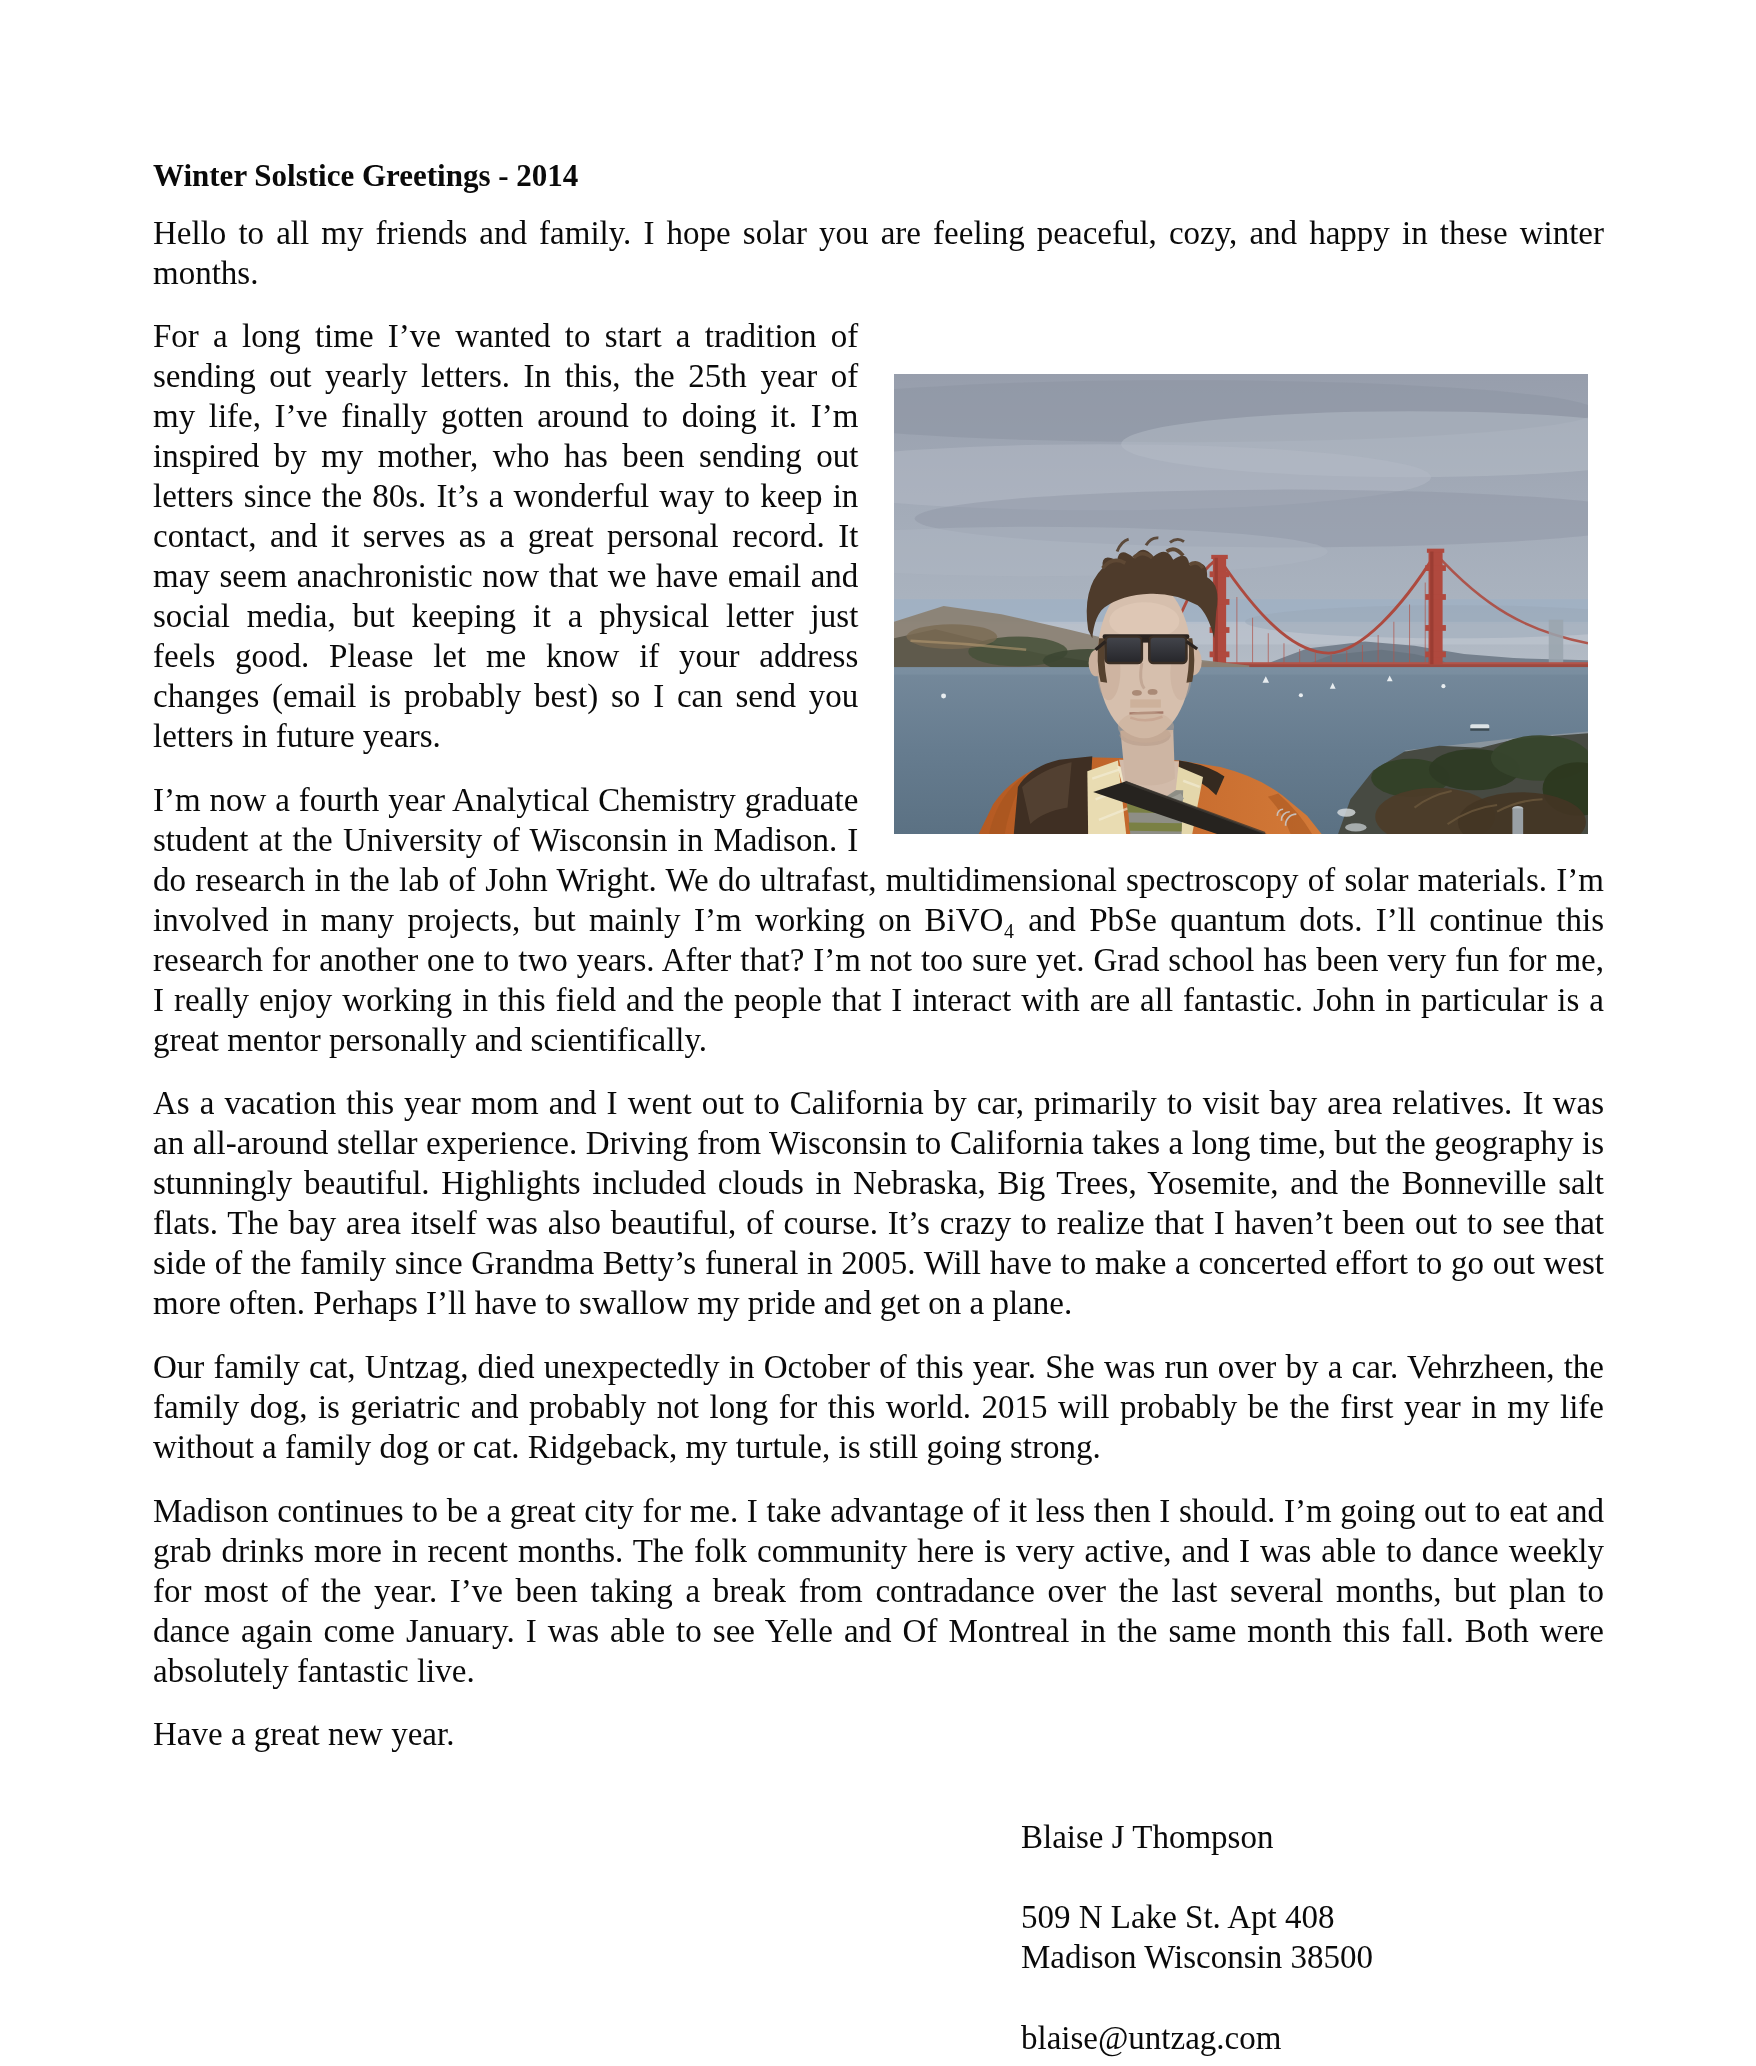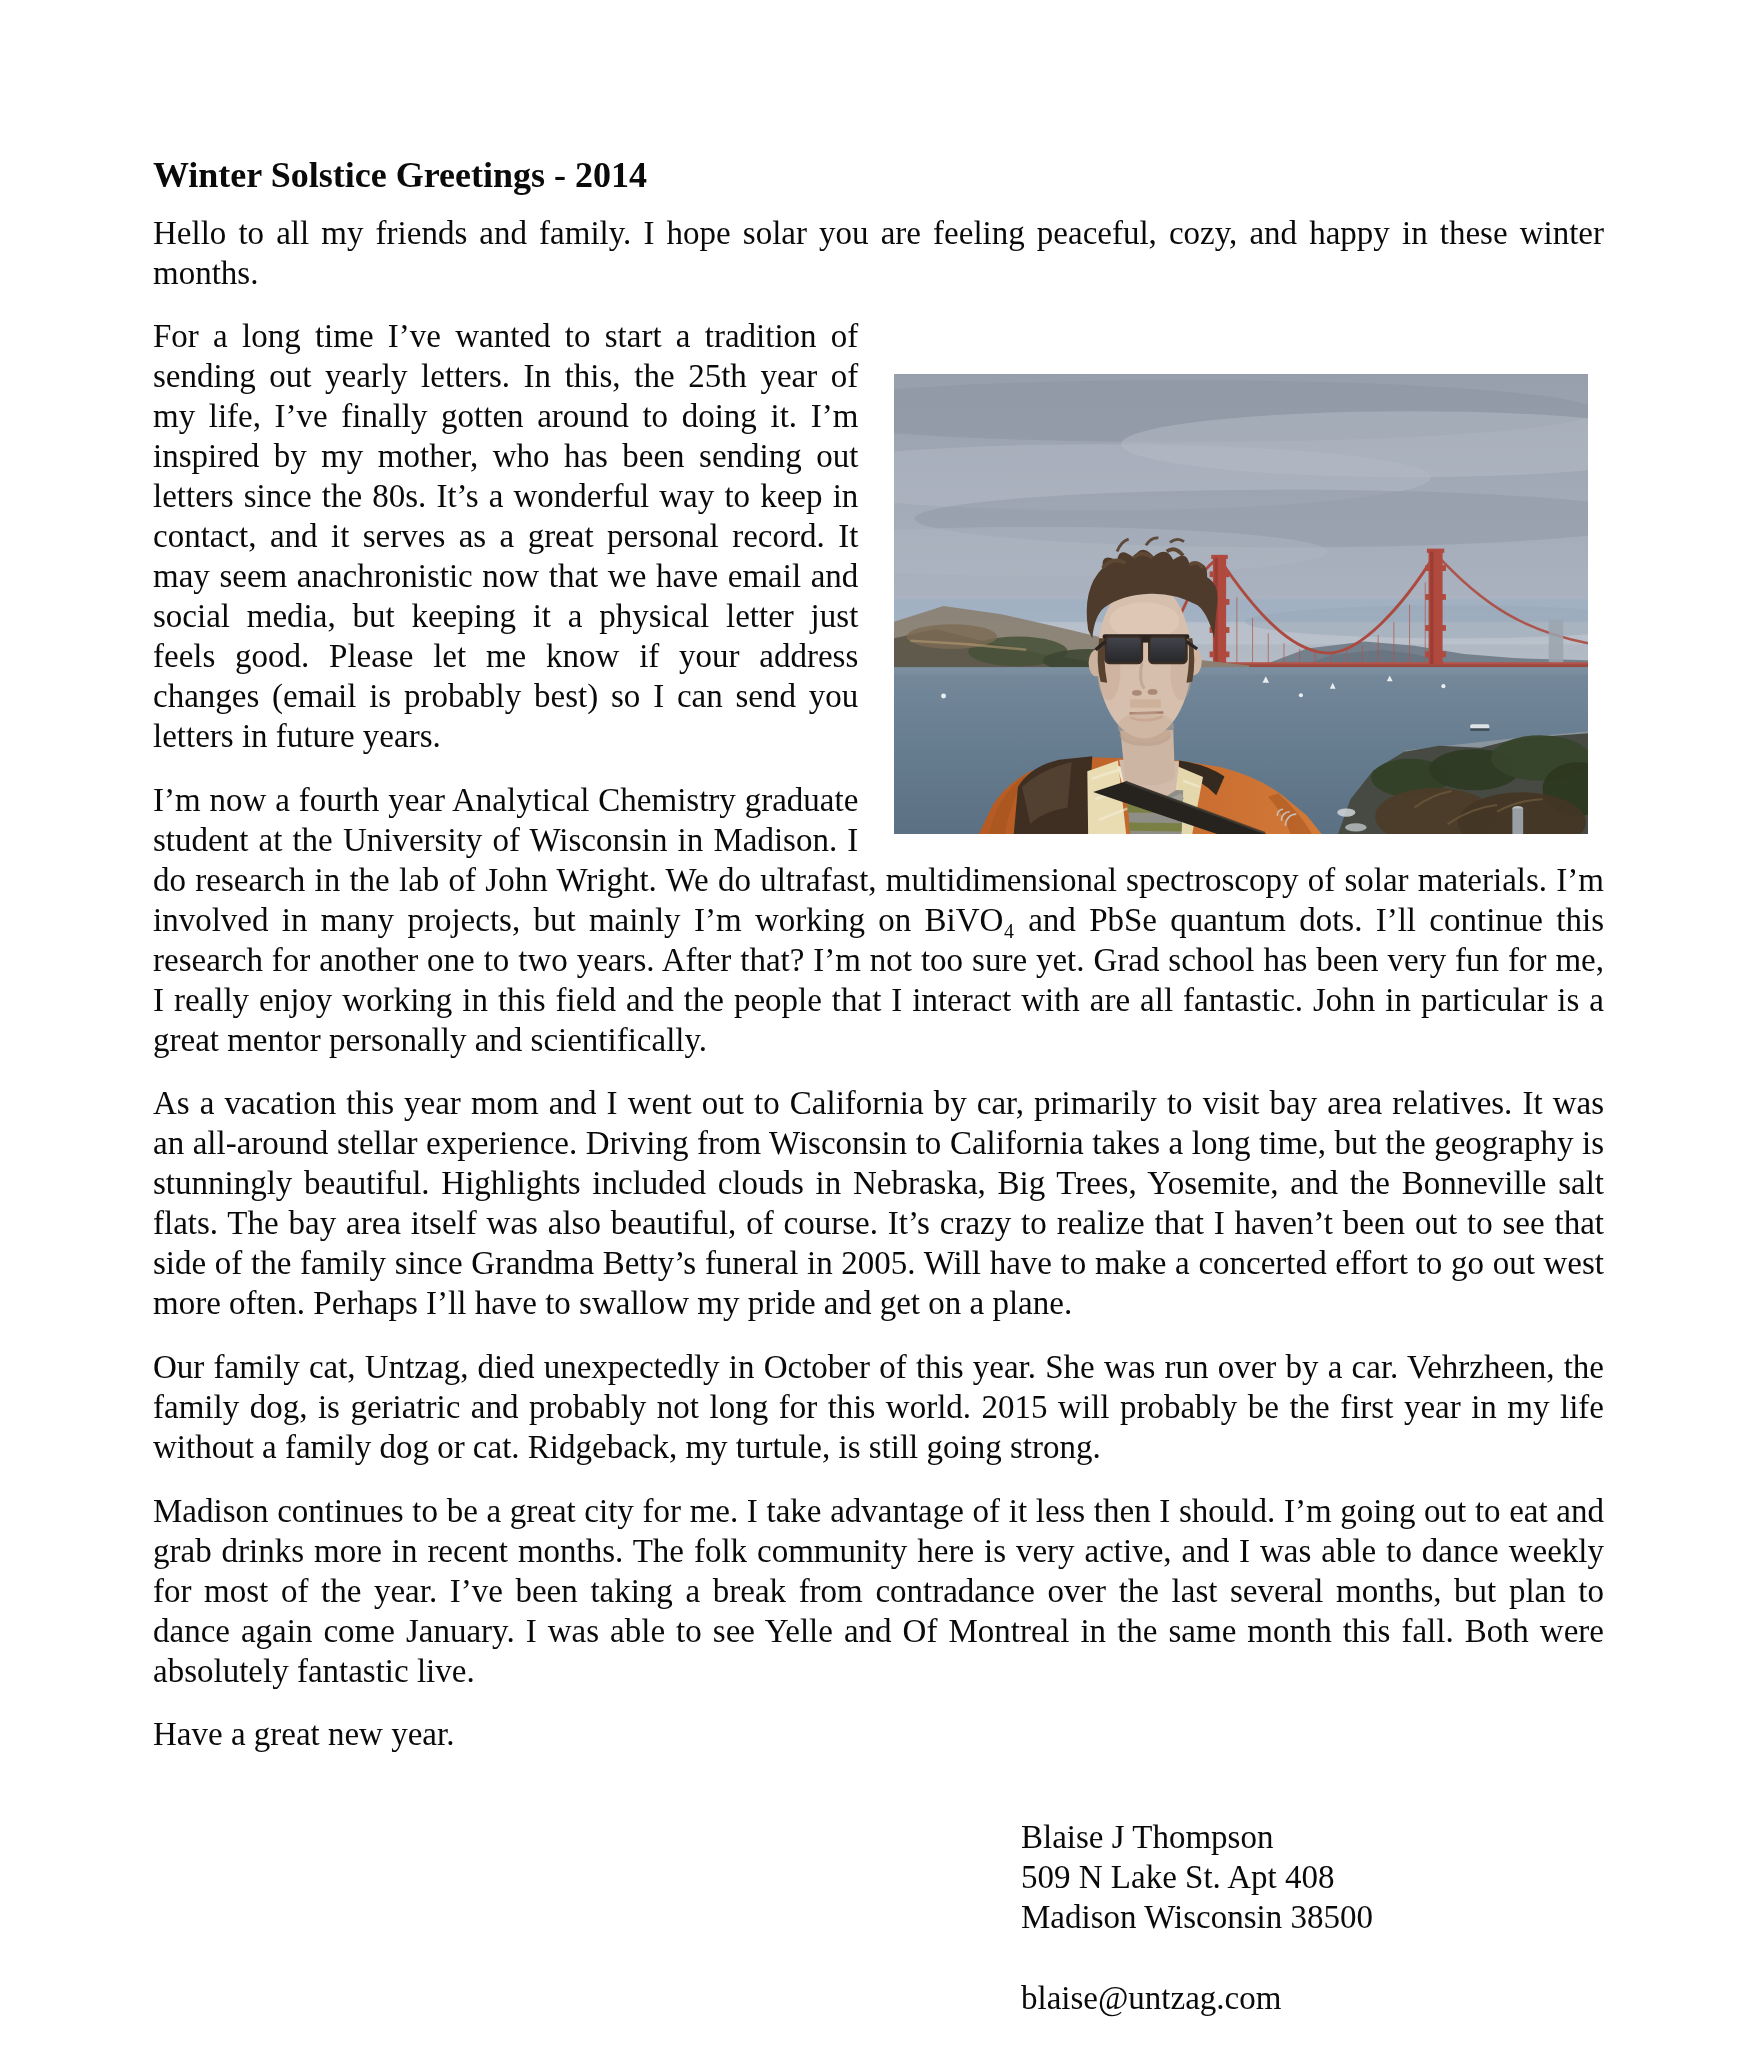--- a/index.html
+++ b/index.html
@@ -8,21 +8,21 @@
     width:1756px;height:2273px;
     box-sizing:border-box;
     padding:154px 152px 0 153px;
     background:#ffffff;
     font-family:"Liberation Serif","DejaVu Serif",serif;
     color:#0a0a0a;
     font-size:33px;
     line-height:40px;
   }
   h1.doc-title{
-    font-size:36px;
+    font-size:31px;
     line-height:43px;
     font-weight:bold;
     margin:0 0 15.7px 0;
     padding:0;
   }
   p.body-par{
     margin:0 0 23.6px 0;
     padding:0;
     text-align:justify;
   }
@@ -36,21 +36,21 @@
     width:694px;
     height:460px;
     margin:58px 15.7px 16.5px 36px;
     overflow:hidden;
   }
   .photo-float svg{display:block;width:694px;height:460px;}
   .signature{
     margin:63px 0 0 868px;
   }
   .signature p{margin:0;padding:0;text-align:left;}
-  .signature .sig-address{}
+  .signature .sig-address{margin-top:40px;}
   .signature .sig-email{margin-top:41px;}
 </style>
 </head>
 <body>
 
 <div class="page">
 
   <h1 class="doc-title">Winter Solstice Greetings - 2014</h1>
 
   <p class="body-par">Hello to all my friends and family. I hope solar you are feeling peaceful, cozy, and happy in these winter months.</p>

